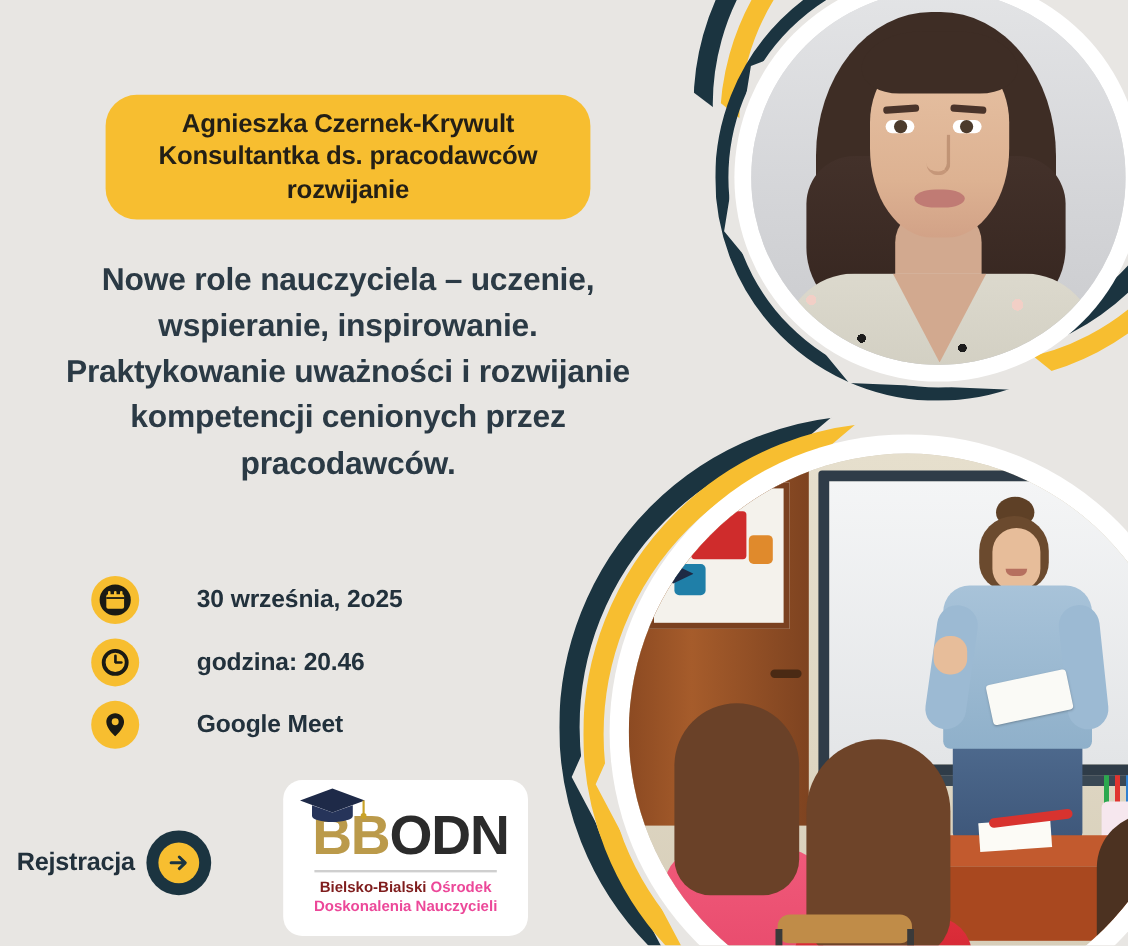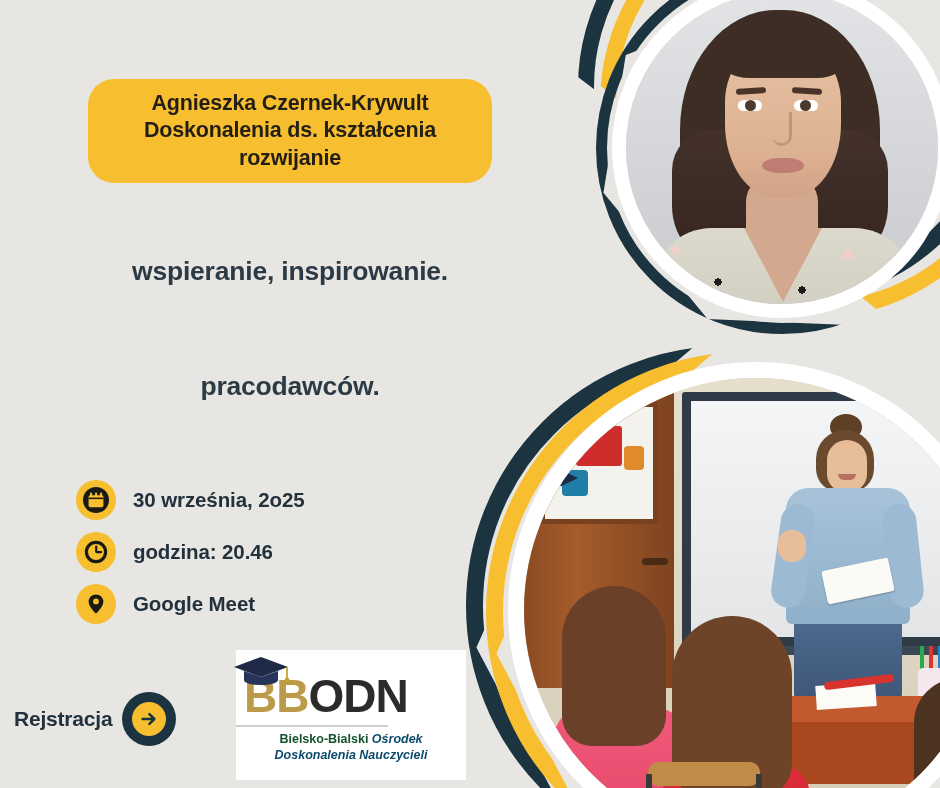--- a/index.html
+++ b/index.html
@@ -326,20 +326,21 @@
     align-items: center;
     justify-content: center;
     flex: 0 0 40px;
   }
   .d-icon svg { display: block; }
   .d-text {
     font-size: 20.5px;
     font-weight: 700;
     color: #22313C;
     letter-spacing: -0.1px;
+    margin-left: 31px;
   }
 
   
   .reg {
     position: absolute;
     left: 14px; top: 692px;
     display: flex;
     align-items: center;
     gap: 10px;
   }
@@ -359,26 +360,28 @@
     width: 34px; height: 34px;
     border-radius: 50%;
     background: #F7BE30;
     display: flex; align-items: center; justify-content: center;
   }
 
   
   .logo-card {
     position: absolute;
     left: 236px; top: 650px;
-    width: 230px; height: 130px;
+    width: 204px; height: 130px;
     background: #FFFFFF;
     display: flex;
     flex-direction: column;
+    align-items: center;
     justify-content: center;
     padding-top: 6px;
+    border-radius: 16px;
   }
   .logo-main {
     position: relative;
     display: flex;
     align-items: flex-end;
     line-height: 1;
     margin-left: 8px;
   }
   .logo-bb {
     font-size: 46px;
@@ -401,22 +404,22 @@
     width: 152px; height: 2px;
     background: #CFCFCF;
     margin: 6px 0 5px;
   }
   .logo-sub {
     text-align: center;
     line-height: 1.26;
     font-size: 12.5px;
     font-weight: 700;
   }
-  .logo-sub .gold { color: #14532d; }
-  .logo-sub .dark { color: #0c4a6e; font-style: italic; }
+  .logo-sub .gold { color: #7f1d1d; }
+  .logo-sub .dark { color: #ec4899; }
 </style>
 </head>
 <body>
 
 <div id="poster">
 
   <div class="decor-layer">
 
     <div class="arc-top-navy"></div>
     <div class="arc-top-yellow"></div>
@@ -483,30 +486,30 @@
       <div class="s2-shirt"></div>
       <div class="s2-hair"></div>
       <div class="c-chair-back"></div>
       <div class="c-chair-frame"></div>
     </div>
   </div>
 
   <div class="name-pill">
     <div class="name-pill-text">
       <span>Agnieszka Czernek-Krywult</span><br>
-      <span>Doskonalenia ds. kształcenia</span><br>
+      <span>Konsultantka ds. pracodawców</span><br>
       <span>rozwijanie</span>
     </div>
   </div>
 
   <div class="headline">
-    <br>
+    <span>Nowe role nauczyciela – uczenie,</span><br>
     <span>wspieranie, inspirowanie.</span><br>
-    <br>
-    <br>
+    <span>Praktykowanie uważności i rozwijanie</span><br>
+    <span>kompetencji cenionych przez</span><br>
     <span>pracodawców.</span>
   </div>
 
   <div class="details">
 
     <div class="detail-row">
       <span class="d-icon">
         <svg width="28" height="28" viewBox="0 0 28 28">
           <circle cx="14" cy="14" r="13" fill="#1A1A14"></circle>
           <rect x="8" y="6.4" width="2.1" height="4" rx="1" fill="#F7BE30"></rect>

